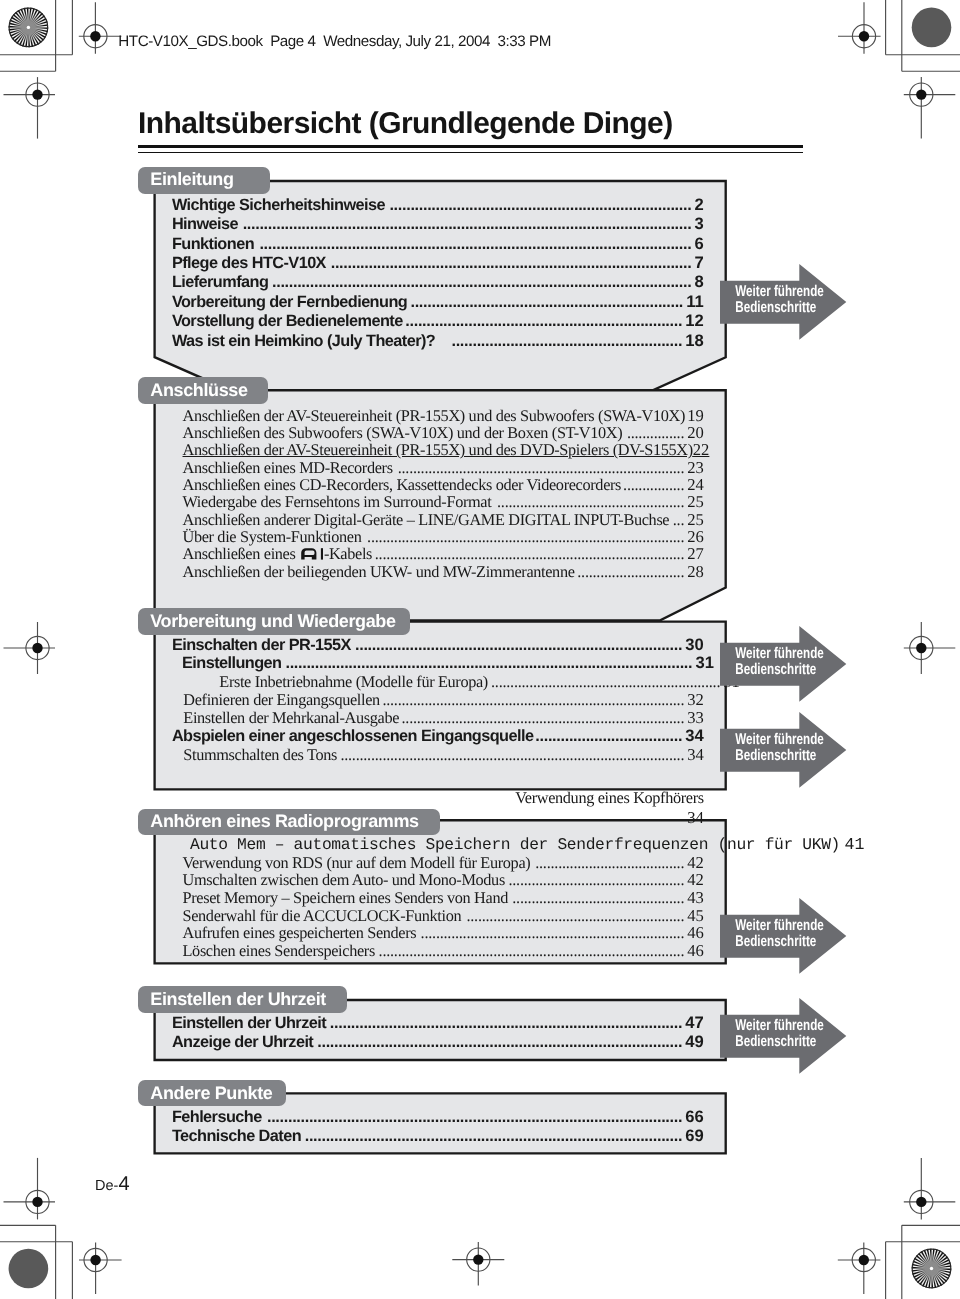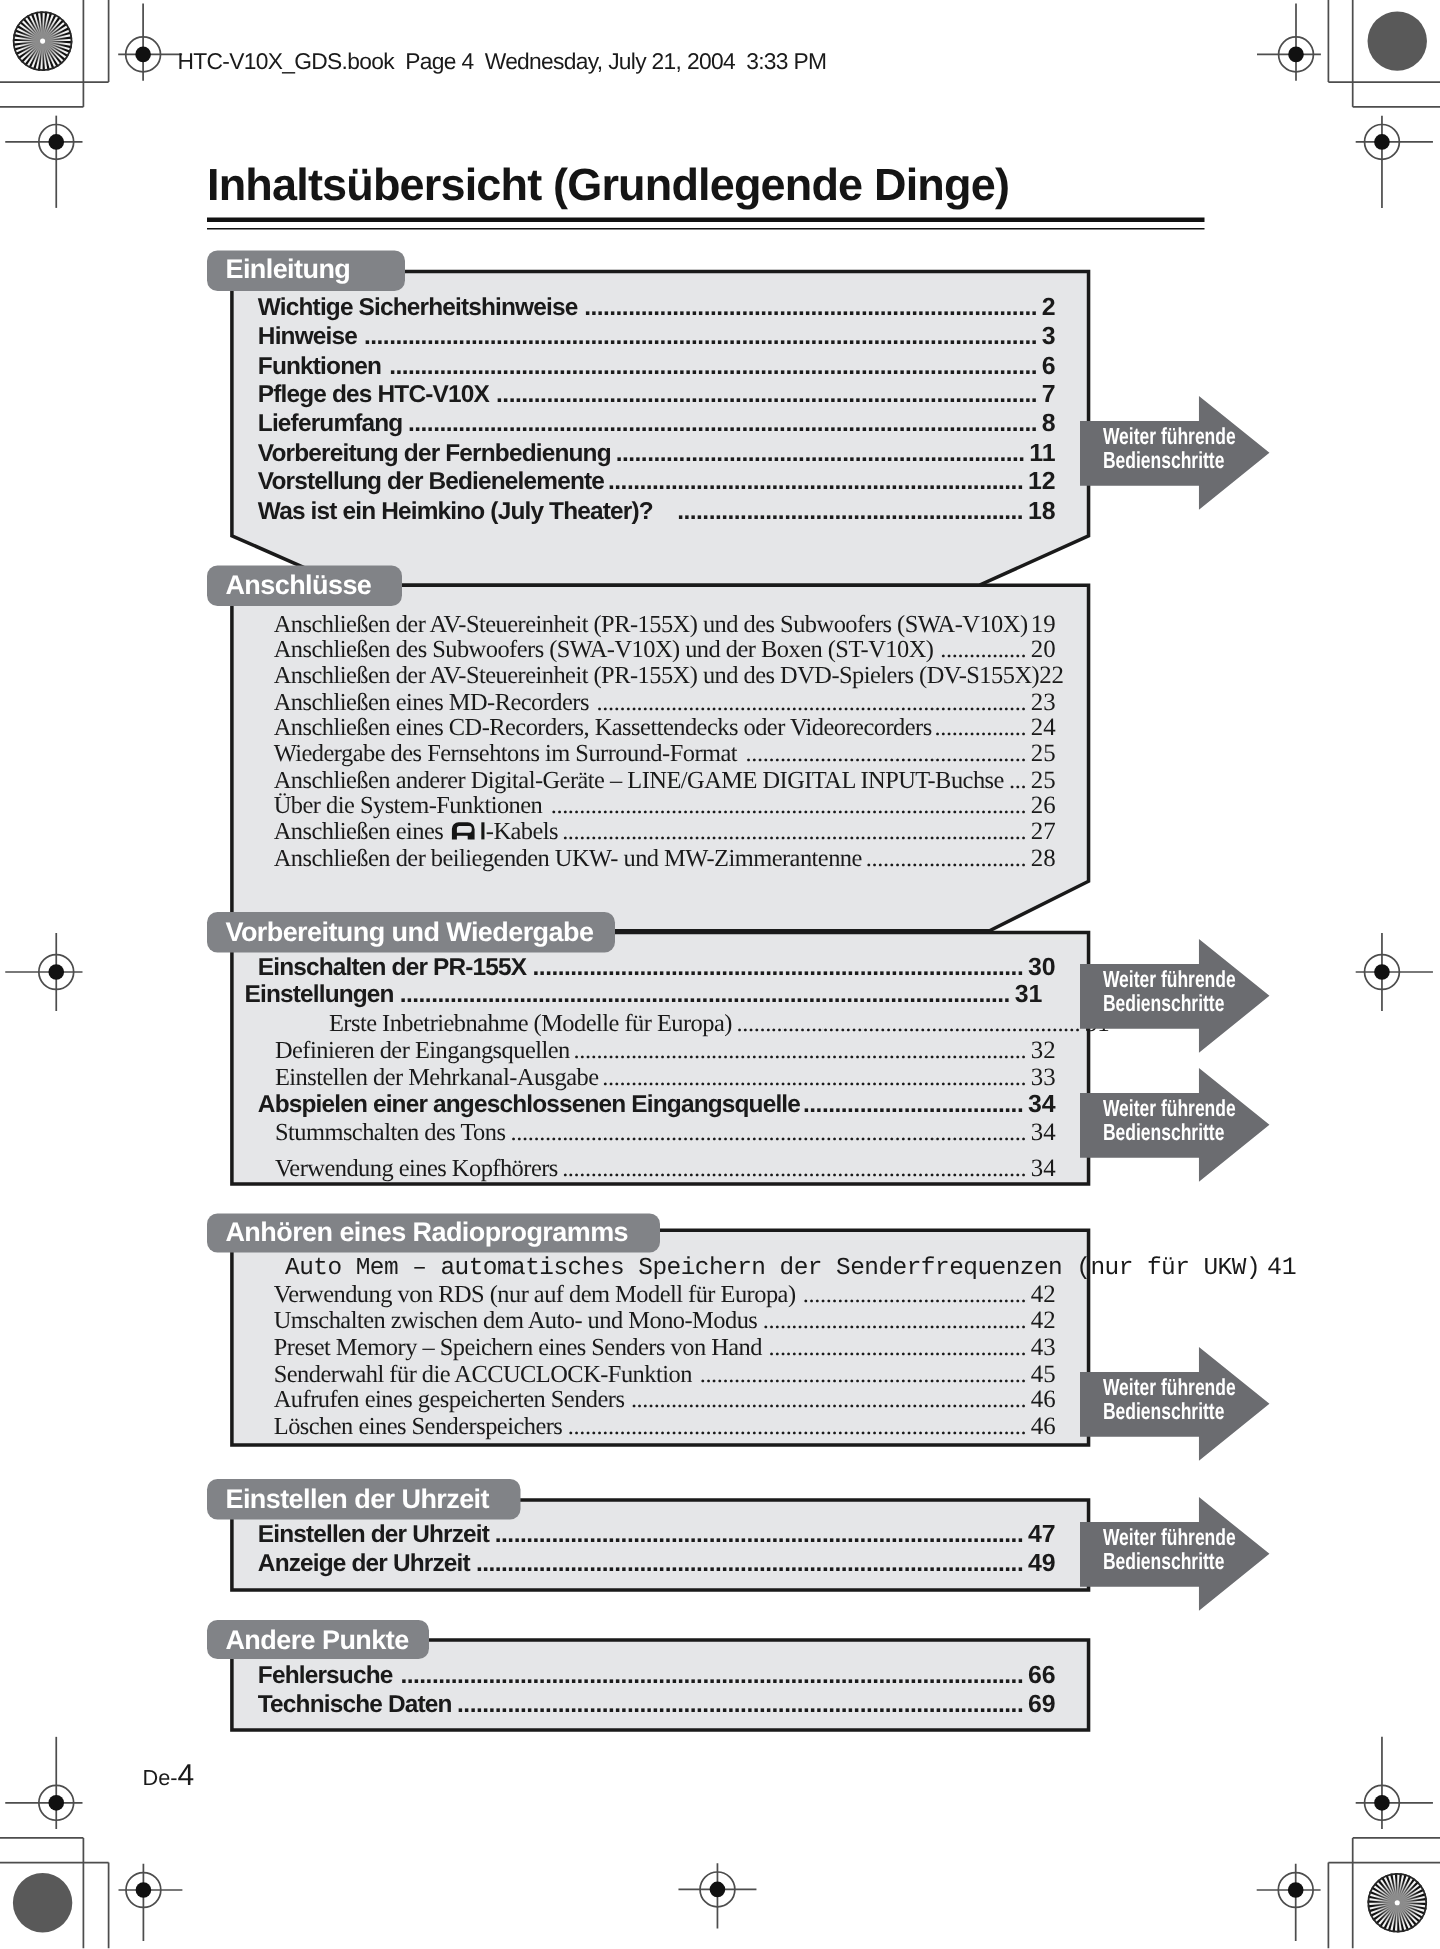--- a/index.html
+++ b/index.html
@@ -243,21 +243,21 @@
       <div class="row s" style="left: 182.5px; width: 521.3px; top: 405.7px; height: 20px; line-height: 20px; align-items: baseline;">
         <span class="t">Anschließen der AV-Steuereinheit (PR-155X) und des Subwoofers (SWA-V10X)</span>
         <span class="dots"></span>
         <span class="pg">19</span>
       </div>
       <div class="row s" style="left: 182.5px; width: 521.3px; top: 423.03px; height: 20px; line-height: 20px; align-items: baseline;">
         <span class="t">Anschließen des Subwoofers (SWA-V10X) und der Boxen (ST-V10X)</span>
         <span class="dots" style="padding-right: 3px; padding-left: 1.6px;">...............</span>
         <span class="pg">20</span>
       </div>
-      <div class="row s" style="left: 182.5px; width: 521.3px; top: 440.36px; height: 20px; line-height: 20px; align-items: center;">
+      <div class="row s" style="left: 182.5px; width: 521.3px; top: 440.36px; height: 20px; line-height: 20px; align-items: center; text-decoration: underline;">
         <span class="t">Anschließen der AV-Steuereinheit (PR-155X) und des DVD-Spielers (DV-S155X)</span>
         <span class="dots"></span>
         <span class="pg">22</span>
       </div>
       <div class="row s" style="left: 182.5px; width: 521.3px; top: 457.69px; height: 20px; line-height: 20px; align-items: baseline;">
         <span class="t">Anschließen eines MD-Recorders</span>
         <span class="dots" style="padding-right: 3px; padding-left: 1.6px;">...........................................................................</span>
         <span class="pg">23</span>
       </div>
       <div class="row s" style="left: 182.5px; width: 521.3px; top: 475.02px; height: 20px; line-height: 20px; align-items: baseline;">
@@ -294,21 +294,21 @@
         <span class="pg">28</span>
       </div>
       <div class="tab" style="left: 138px; top: 608.1px; height: 27px; line-height: 27px; width: 272px;">
         <span>Vorbereitung und Wiedergabe</span>
       </div>
       <div class="row b" style="left: 171.9px; width: 531.9px; top: 635.149px; height: 20px; line-height: 20px; align-items: baseline;">
         <span class="t">Einschalten der PR-155X</span>
         <span class="dots" style="padding-right: 3.2px; padding-left: 1.8px;">..............................................................................</span>
         <span class="pg">30</span>
       </div>
-      <div class="row b" style="left: 163px; width: 531.9px; top: 653.409px; height: 20px; line-height: 20px; align-items: flex-end;">
+      <div class="row b" style="left: 182px; width: 531.9px; top: 653.409px; height: 20px; line-height: 20px; align-items: flex-end;">
         <span class="t">Einstellungen</span>
         <span class="dots" style="padding-right: 3.2px; padding-left: 1.8px;">.................................................................................................</span>
         <span class="pg">31</span>
       </div>
       <div class="row s" style="left: 183.3px; width: 520.5px; top: 671.82px; height: 20px; line-height: 20px; align-items: baseline; margin-left: 36px;">
         <span class="t">Erste Inbetriebnahme (Modelle für Europa)</span>
         <span class="dots" style="padding-right: 3px; padding-left: 1.6px;">............................................................</span>
         <span class="pg">31</span>
       </div>
       <div class="row s" style="left: 183.3px; width: 520.5px; top: 690.08px; height: 20px; line-height: 20px; align-items: baseline;">
@@ -324,21 +324,21 @@
       <div class="row b" style="left: 171.9px; width: 531.9px; top: 726.449px; height: 20px; line-height: 20px; align-items: baseline;">
         <span class="t">Abspielen einer angeschlossenen Eingangsquelle</span>
         <span class="dots" style="padding-right: 3.2px; padding-left: 1.8px;">...................................</span>
         <span class="pg">34</span>
       </div>
       <div class="row s" style="left: 183.3px; width: 520.5px; top: 744.86px; height: 20px; line-height: 20px; align-items: baseline;">
         <span class="t">Stummschalten des Tons</span>
         <span class="dots" style="padding-right: 3px; padding-left: 1.6px;">..........................................................................................</span>
         <span class="pg">34</span>
       </div>
-      <div class="row s" style="left: 183.3px; width: 520.5px; top: 769px; height: 20px; line-height: 20px; align-items: flex-end;">
+      <div class="row s" style="left: 183.3px; width: 520.5px; top: 788px; height: 20px; line-height: 20px; align-items: flex-end; flex-direction: column;">
         <span class="t">Verwendung eines Kopfhörers</span>
         <span class="dots" style="padding-right: 3px; padding-left: 1.6px;">.................................................................................</span>
         <span class="pg">34</span>
       </div>
       <div class="tab" style="left: 138px; top: 808.5px; height: 26.9px; line-height: 26.9px; width: 302px;">
         <span>Anhören eines Radioprogramms</span>
       </div>
       <div class="row s" style="left: 190px; width: 521.3px; top: 835.4px; height: 20px; line-height: 20px; align-items: flex-start; font-family: Liberation Mono, monospace;">
         <span class="t">Auto Mem – automatisches Speichern der Senderfrequenzen (nur für UKW)</span>
         <span class="dots" style="padding-right: 3px; padding-left: 1.6px;">......</span>

